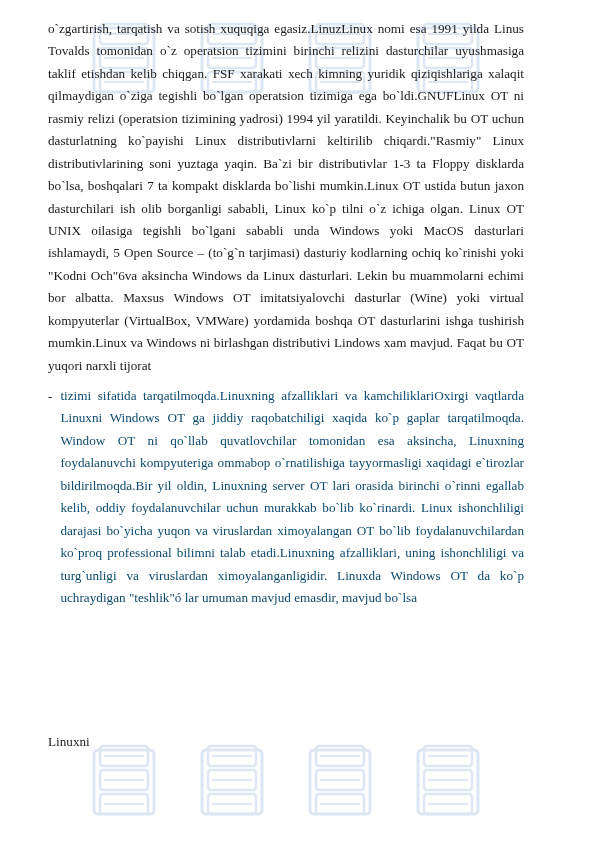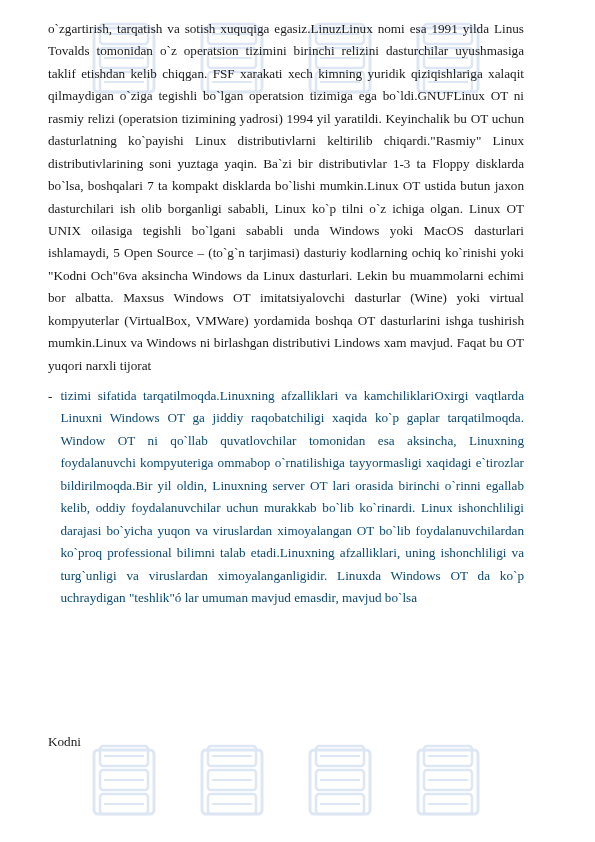--- a/index.html
+++ b/index.html
@@ -209,15 +209,15 @@
 
   <div class="content">
     <p class="main-text">o`zgartirish, tarqatish va sotish xuquqiga egasiz.LinuzLinux nomi esa 1991 yilda Linus Tovalds tomonidan o`z operatsion tizimini birinchi relizini dasturchilar uyushmasiga taklif etishdan kelib chiqgan. FSF xarakati xech kimning yuridik qiziqishlariga xalaqit qilmaydigan o`ziga tegishli bo`lgan operatsion tizimiga ega bo`ldi.GNUFLinux OT ni rasmiy relizi (operatsion tizimining yadrosi) 1994 yil yaratildi. Keyinchalik bu OT uchun dasturlatning ko`payishi Linux distributivlarni keltirilib chiqardi."Rasmiy" Linux distributivlarining soni yuztaga yaqin. Ba`zi bir distributivlar 1-3 ta Floppy disklarda bo`lsa, boshqalari 7 ta kompakt disklarda bo`lishi mumkin.Linux OT ustida butun jaxon dasturchilari ish olib borganligi sababli, Linux ko`p tilni o`z ichiga olgan. Linux OT UNIX oilasiga tegishli bo`lgani sababli unda Windows yoki MacOS dasturlari ishlamaydi, 5 Open Source – (to`g`n tarjimasi) dasturiy kodlarning ochiq ko`rinishi yoki "Kodni Och"6va aksincha Windows da Linux dasturlari. Lekin bu muammolarni echimi bor albatta. Maxsus Windows OT imitatsiyalovchi dasturlar (Wine) yoki virtual kompyuterlar (VirtualBox, VMWare) yordamida boshqa OT dasturlarini ishga tushirish mumkin.Linux va Windows ni birlashgan distributivi Lindows xam mavjud. Faqat bu OT yuqori narxli tijorat</p>
 
     <div class="bullet-section">
       <span class="bullet-dash">-</span>
       <p class="bullet-text">tizimi sifatida tarqatilmoqda.Linuxning afzalliklari va kamchiliklariOxirgi vaqtlarda Linuxni Windows OT ga jiddiy raqobatchiligi xaqida ko`p gaplar tarqatilmoqda. Window OT ni qo`llab quvatlovchilar tomonidan esa aksincha, Linuxning foydalanuvchi kompyuteriga ommabop o`rnatilishiga tayyormasligi xaqidagi e`tirozlar bildirilmoqda.Bir yil oldin, Linuxning server OT lari orasida birinchi o`rinni egallab kelib, oddiy foydalanuvchilar uchun murakkab bo`lib ko`rinardi. Linux ishonchliligi darajasi bo`yicha yuqon va viruslardan ximoyalangan OT bo`lib foydalanuvchilardan ko`proq professional bilimni talab etadi.Linuxning afzalliklari, uning ishonchliligi va turg`unligi va viruslardan ximoyalanganligidir. Linuxda Windows OT da ko`p uchraydigan "teshlik"ó lar umuman mavjud emasdir, mavjud bo`lsa</p>
     </div>
   </div>
 
-  <div class="source-label">Kodni</div>
+  <div class="source-label">Linuxni</div>
 
 </div>
 
 </body></html>

